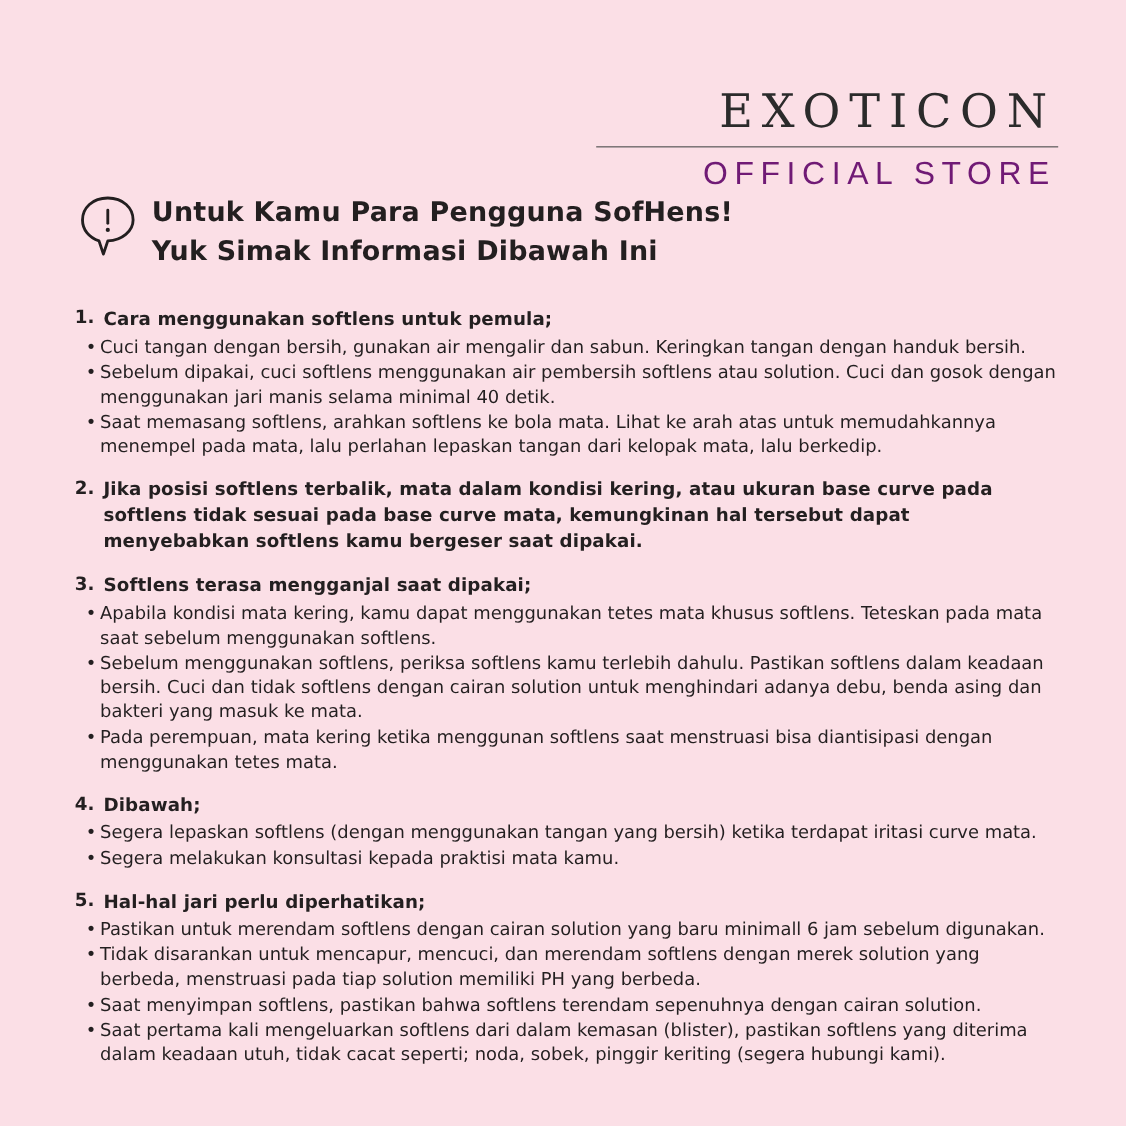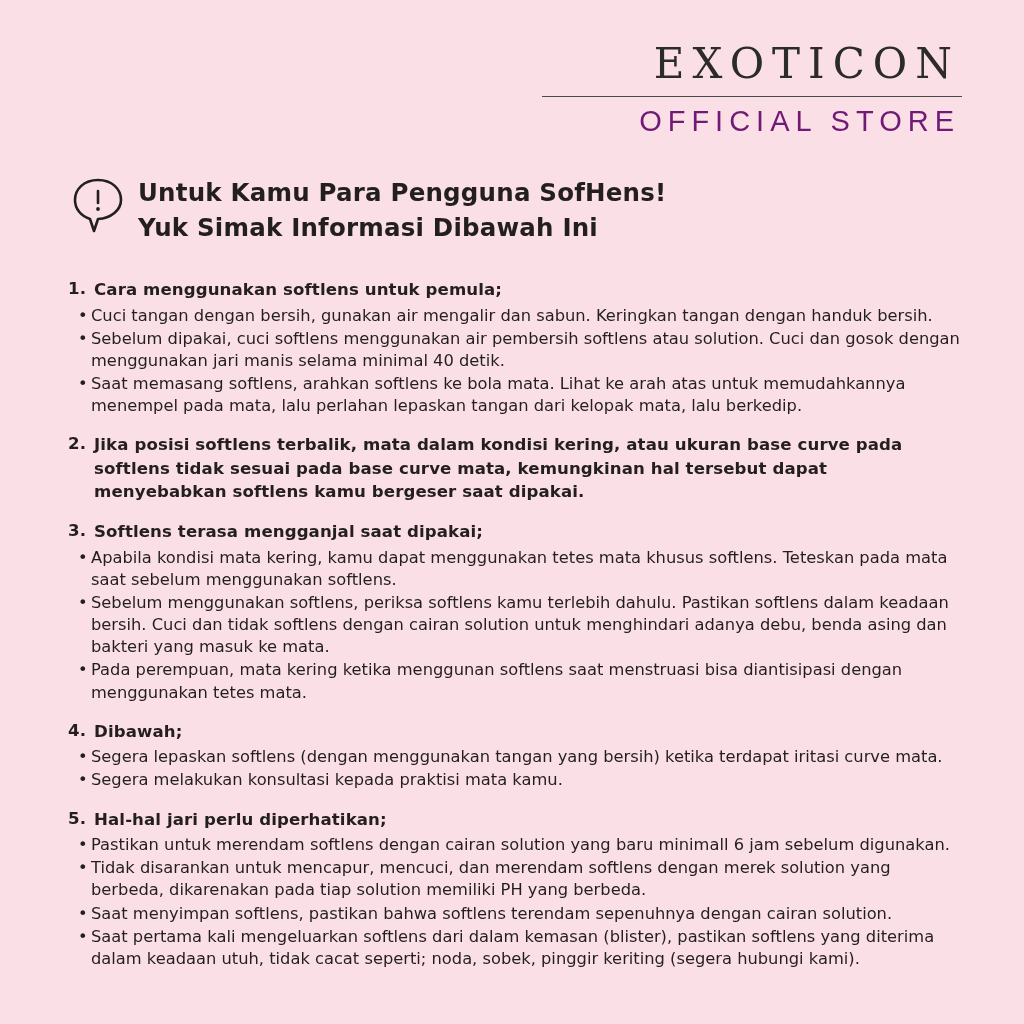--- a/index.html
+++ b/index.html
@@ -29,20 +29,21 @@
     text-align: right;
     width: 420px;
   }
   .brand-name {
     font-family: "DejaVu Serif", serif;
     font-size: 42px;
     letter-spacing: 8px;
     color: #2b2b2b;
     line-height: 1.05;
     padding-right: 2px;
+    margin-top: 37px;
   }
   .brand-rule {
     height: 1px;
     background: #4a4a4a;
     margin: 10px 0 8px auto;
     width: 100%;
   }
   .brand-sub {
     font-family: "Liberation Sans", sans-serif;
     font-size: 29px;
@@ -227,21 +228,21 @@
         <span class="sec-num">5.</span>
         <span class="sec-title">Hal-hal jari perlu diperhatikan;</span>
       </div>
       <ul class="bullets">
         <li>
           <span class="bullet-dot">•</span>
           <span class="bullet-text">Pastikan untuk merendam softlens dengan cairan solution yang baru minimall 6 jam sebelum digunakan.</span>
         </li>
         <li>
           <span class="bullet-dot">•</span>
-          <span class="bullet-text">Tidak disarankan untuk mencapur, mencuci, dan merendam softlens dengan merek solution yang berbeda, dikarenakan pada tiap solution memiliki PH yang berbeda.</span>
+          <span class="bullet-text">Tidak disarankan untuk mencapur, mencuci, dan merendam softlens dengan merek solution yang berbeda, menstruasi pada tiap solution memiliki PH yang berbeda.</span>
         </li>
         <li>
           <span class="bullet-dot">•</span>
           <span class="bullet-text">Saat menyimpan softlens, pastikan bahwa softlens terendam sepenuhnya dengan cairan solution.</span>
         </li>
         <li>
           <span class="bullet-dot">•</span>
           <span class="bullet-text">Saat pertama kali mengeluarkan softlens dari dalam kemasan (blister), pastikan softlens yang diterima dalam keadaan utuh, tidak cacat seperti; noda, sobek, pinggir keriting (segera hubungi kami).</span>
         </li>
       </ul>

